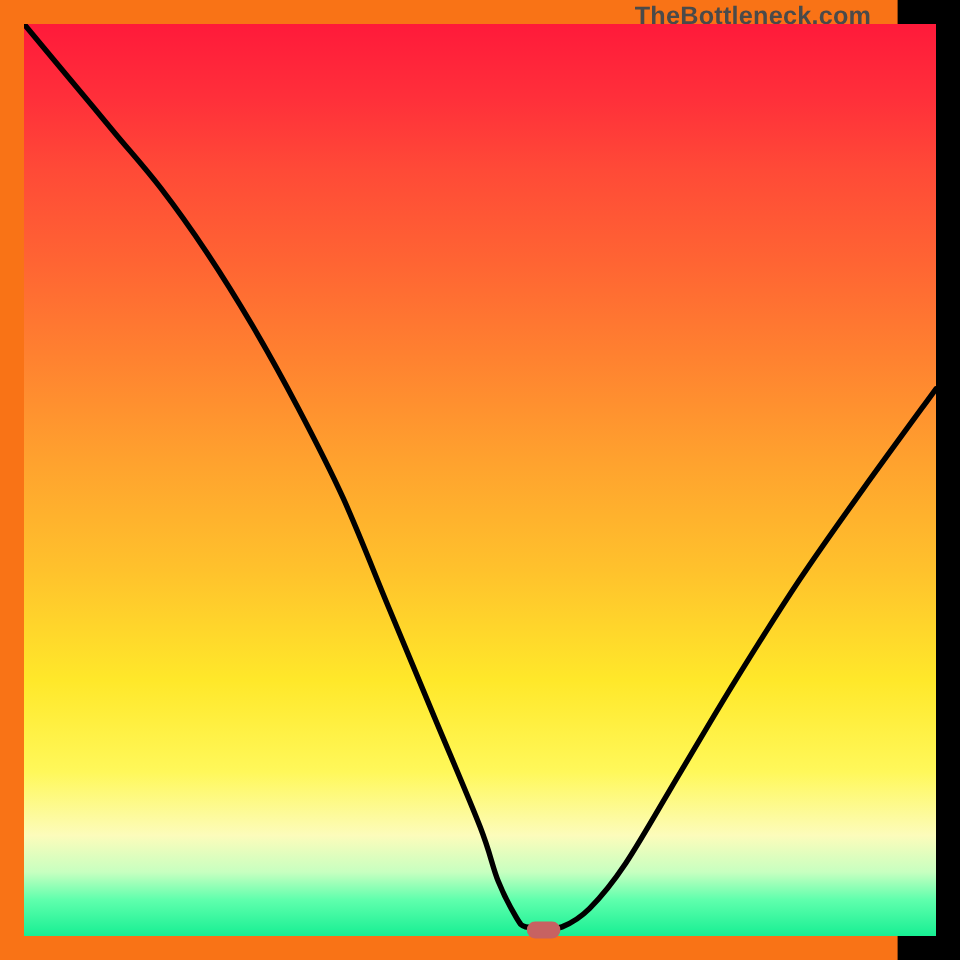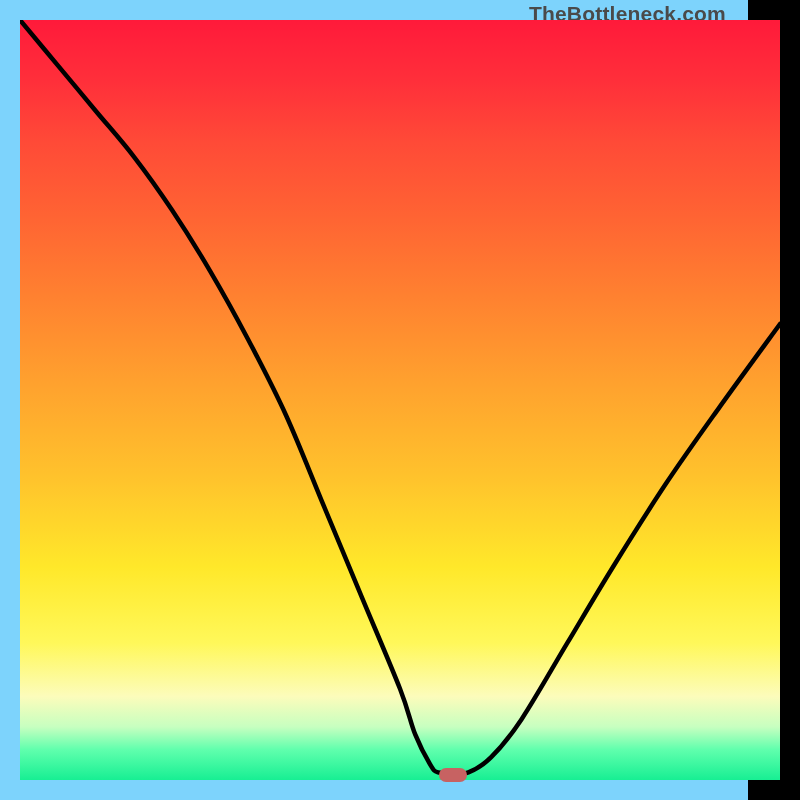--- a/index.html
+++ b/index.html
@@ -8,21 +8,21 @@
     width: 800px;
     height: 800px;
     background: #000;
     overflow: hidden;
     font-family: Arial, Helvetica, sans-serif;
   }
   .frame {
     position: relative;
     width: 748px;
     height: 800px;
-    background: #7dd3fc;
+    background: #f97316;
   }
   .plot {
     position: absolute;
     left: 20px;
     top: 20px;
     width: 760px;
     height: 760px;
     background: linear-gradient(to bottom,
       #ff1a3a 0%,
       #ff2f3a 8%,

